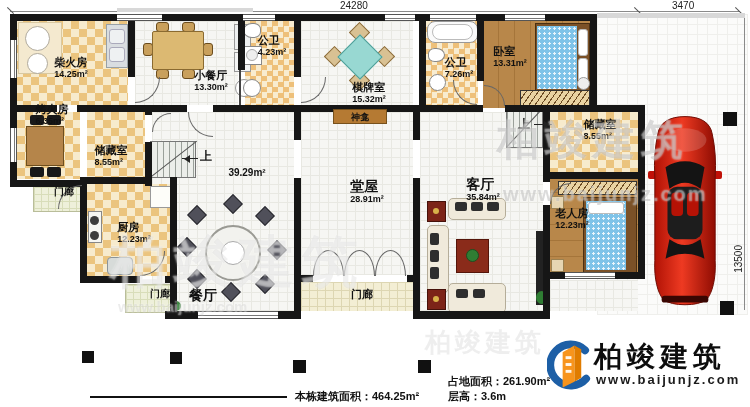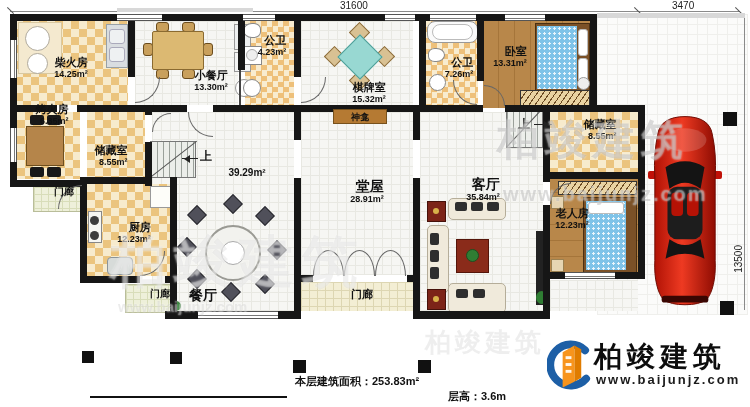--- a/index.html
+++ b/index.html
@@ -34,21 +34,21 @@
   
   .fur{position:absolute;box-sizing:border-box;}
   .crl{border-radius:50%;}
   .dia{transform:rotate(45deg);}
   .dotted{background-color:#7fc3e8;background-image:radial-gradient(rgba(255,255,255,.85) 1px,transparent 1.4px);background-size:5px 5px;}
   .chr{background:#c9a05c;border:1px solid #6b4c1d;border-radius:3px;}
   .blk{background:#191919;border-radius:2px;}
   .cream{background:#f0eadb;border:1px solid #b5ad99;border-radius:5px;}
   .cush{background:#2e2e2e;border-radius:2px;}
   
-  .rlabel{position:absolute;transform:translateX(-50%);text-align:right;white-space:nowrap;line-height:1.15;}
+  .rlabel{position:absolute;transform:translateX(-50%);text-align:left;white-space:nowrap;line-height:1.15;}
   .rname{font-size:11px;font-weight:700;}
   .rname.big{font-size:14px;}
   .rarea{font-size:9px;font-weight:700;}
   .small-lb{font-size:10px;font-weight:700;}
   .up{position:absolute;font-size:12px;font-weight:700;}
   .arr{position:absolute;border-top:1px solid #222;height:0;}
   .arr-r:after{content:"";position:absolute;right:-2px;top:-4px;border:4px solid transparent;border-left:6px solid #222;}
   .arr-l:after{content:"";position:absolute;left:-2px;top:-4px;border:4px solid transparent;border-right:6px solid #222;}
   .dim{position:absolute;font-size:10px;color:#222;white-space:nowrap;}
   .dimline{position:absolute;background:#8a8a8a;}
@@ -335,21 +335,21 @@
   </div>
   <div class="up" style="left:200px;top:148px;">上</div>
   <div class="arr arr-l" style="left:182px;top:158px;width:16px;"></div>
   <div class="up" style="left:518px;top:116px;">上</div>
   <div class="arr arr-r" style="left:534px;top:124px;width:18px;"></div>
 
   <div class="dimline" style="left:10px;top:11px;width:730px;height:1px;"></div>
   <div class="tick" style="left:6px;top:10px;"></div>
   <div class="tick" style="left:633px;top:10px;"></div>
   <div class="tick" style="left:734px;top:10px;"></div>
-  <div class="dim" style="left:340px;top:0;">31600</div>
+  <div class="dim" style="left:340px;top:0;">24280</div>
   <div class="dim" style="left:672px;top:0;">3470</div>
   <div class="dimline" style="left:744px;top:18px;width:1px;height:292px;"></div>
   <div class="dim" style="left:733px;top:245px;writing-mode:vertical-rl;transform:rotate(180deg);">13500</div>
 
   <div class="abs" style="left:117px;top:8px;width:136px;height:4px;background:#d8d8d8;"></div>
   <div class="abs" style="left:597px;top:13px;width:148px;height:5px;background:#d8d8d8;"></div>
 
   <div class="mk" style="left:82px;top:351px;width:12px;height:12px;"></div>
   <div class="mk" style="left:170px;top:352px;width:12px;height:12px;"></div>
   <div class="mk" style="left:293px;top:360px;width:13px;height:13px;"></div>
@@ -357,22 +357,25 @@
   <div class="mk" style="left:723px;top:112px;width:14px;height:14px;"></div>
   <div class="mk" style="left:720px;top:301px;width:14px;height:14px;"></div>
 
   <div class="wm" style="left:497px;top:112px;font-size:42px;letter-spacing:6px;">柏竣建筑</div>
   <div class="wm" style="left:503px;top:183px;font-size:20px;letter-spacing:2px;">www.baijunjz.com</div>
   <div class="wm" style="left:110px;top:225px;font-size:56px;letter-spacing:8px;color:rgba(170,170,170,.16);">柏竣建筑</div>
   <div class="wm" style="left:118px;top:298px;font-size:15px;color:rgba(170,170,170,.22);">www.baijunjz.com</div>
   <div class="wm" style="left:425px;top:325px;font-size:26px;letter-spacing:4px;color:rgba(160,160,160,.18);">柏竣建筑</div>
 
   <div class="abs" style="left:90px;top:396px;width:197px;height:2px;background:#111;"></div>
-  <div class="stat" style="left:295px;top:374px;">
-    <span>本层建筑面积：</span><span>253.83m²</span>
+  <div class="stat" style="left:295px;top:389px;">
+    <span>本栋建筑面积：</span><span>464.25m²</span>
+  </div>
+  <div class="stat" style="left:448px;top:374px;">
+    <span>占地面积：</span><span>261.90m²</span>
   </div>
   <div class="stat" style="left:448px;top:389px;">
     <span>层高：</span><span>3.6m</span>
   </div>
   <svg class="abs" style="left:547px;top:336px;" width="45" height="58" viewBox="0 0 46 58">
     <path d="M39 14 A21 21 0 1 0 40 43" fill="none" stroke="#1d5fa6" stroke-width="8" stroke-linecap="round"></path>
     <polygon points="16,16 28,9 28,46 16,52" fill="#f7941d"></polygon>
     <polygon points="28,9 35,13 35,42 28,46" fill="#e07c00"></polygon>
     <rect x="19" y="20" width="6" height="3" fill="#fff" opacity=".9"></rect>
     <rect x="19" y="27" width="6" height="3" fill="#fff" opacity=".9"></rect>

